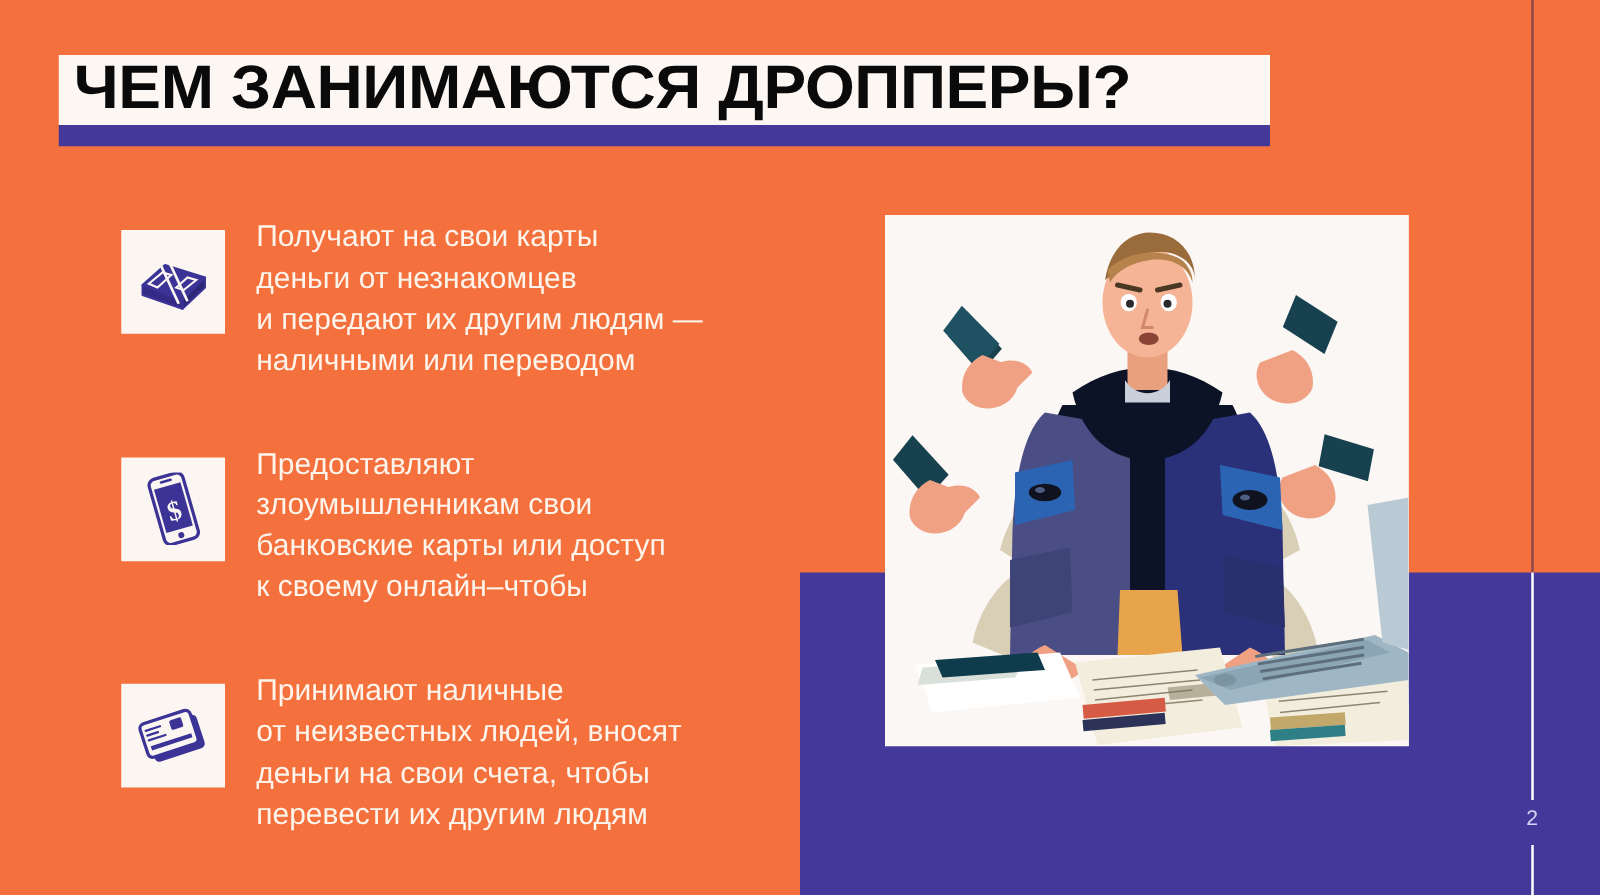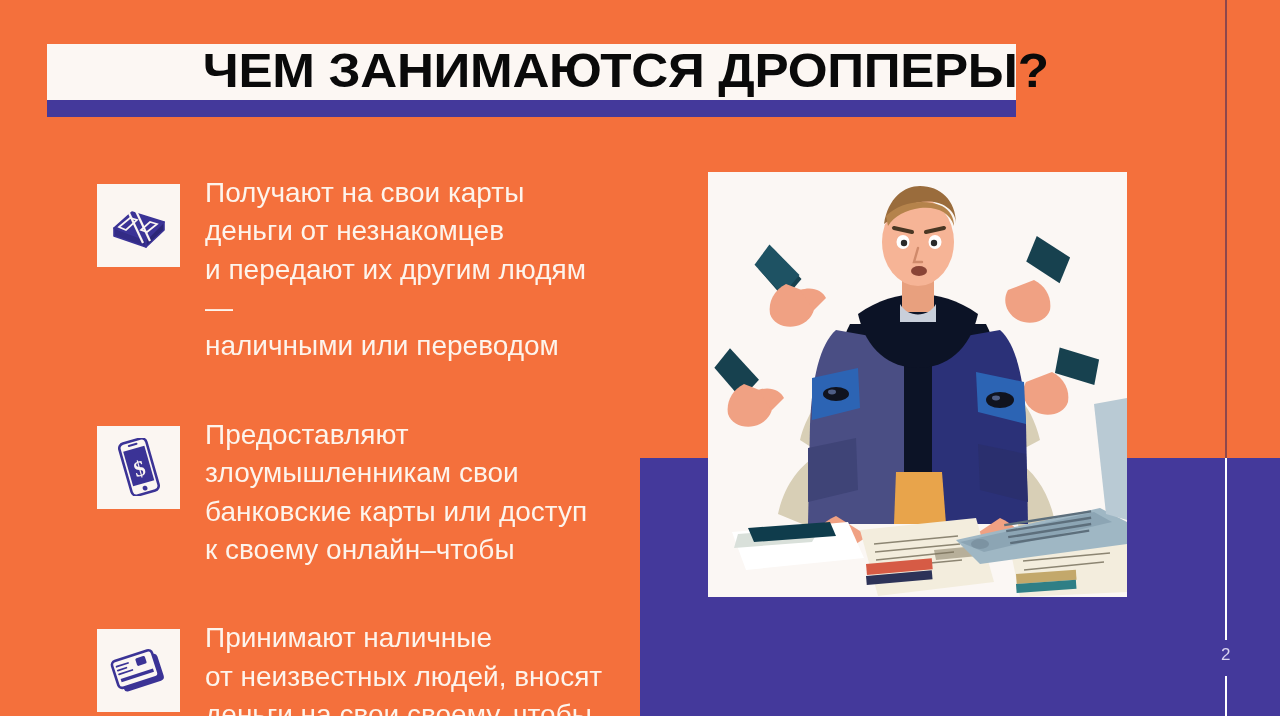--- a/index.html
+++ b/index.html
@@ -62,21 +62,20 @@
     font-size: 17px;
     letter-spacing: .5px;
   }
 
   
   .title-wrap {
     position: absolute;
     left: 47px;
     top: 44px;
     width: 969px;
-    text-align: right;
   }
   .title-band {
     background: #FCF7F3;
     padding: 2px 10px 4px 12px;
     box-sizing: border-box;
     width: 100%;
   }
   .title-text {
     margin: 0;
     color: #0A0A0A;
@@ -114,21 +113,21 @@
     background: #FBF6F2;
     display: flex;
     align-items: center;
     justify-content: center;
     margin-top: 12px;
   }
   .icon-tile svg { display: block; }
   .bullet-text {
     margin-left: 25px;
     color: #FDF4EC;
-    font-size: 28px;
+    font-size: 24px;
     line-height: 1.37;
     font-weight: 400;
     white-space: pre-line;
     padding-top: 2px;
   }
 
   
   .row-1 { margin-bottom: 48px; }
   .row-2 { margin-bottom: 48px; }
   .row-3 { margin-bottom: 0; }
@@ -219,21 +218,21 @@
             <g stroke="#3B3396" stroke-width="1.8" stroke-linecap="round">
               <line x1="10" y1="13" x2="22" y2="13"></line>
               <line x1="10" y1="17" x2="19" y2="17"></line>
               <line x1="10" y1="21" x2="24" y2="21"></line>
             </g>
           </g>
         </svg>
       </div>
       <div class="bullet-text">Принимают наличные
 от неизвестных людей, вносят
-деньги на свои своему, чтобы
+деньги на свои счета, чтобы
 перевести их другим людям</div>
     </div>
 
   </div>
 
   <div class="photo">
     <svg width="419" height="425" viewBox="0 0 419 425" aria-hidden="true">
       <rect width="419" height="425" fill="#FBF7F4"></rect>
 
       <path d="M0 352 L419 330 L419 425 L0 425 Z" fill="#FBF7F4"></path>

